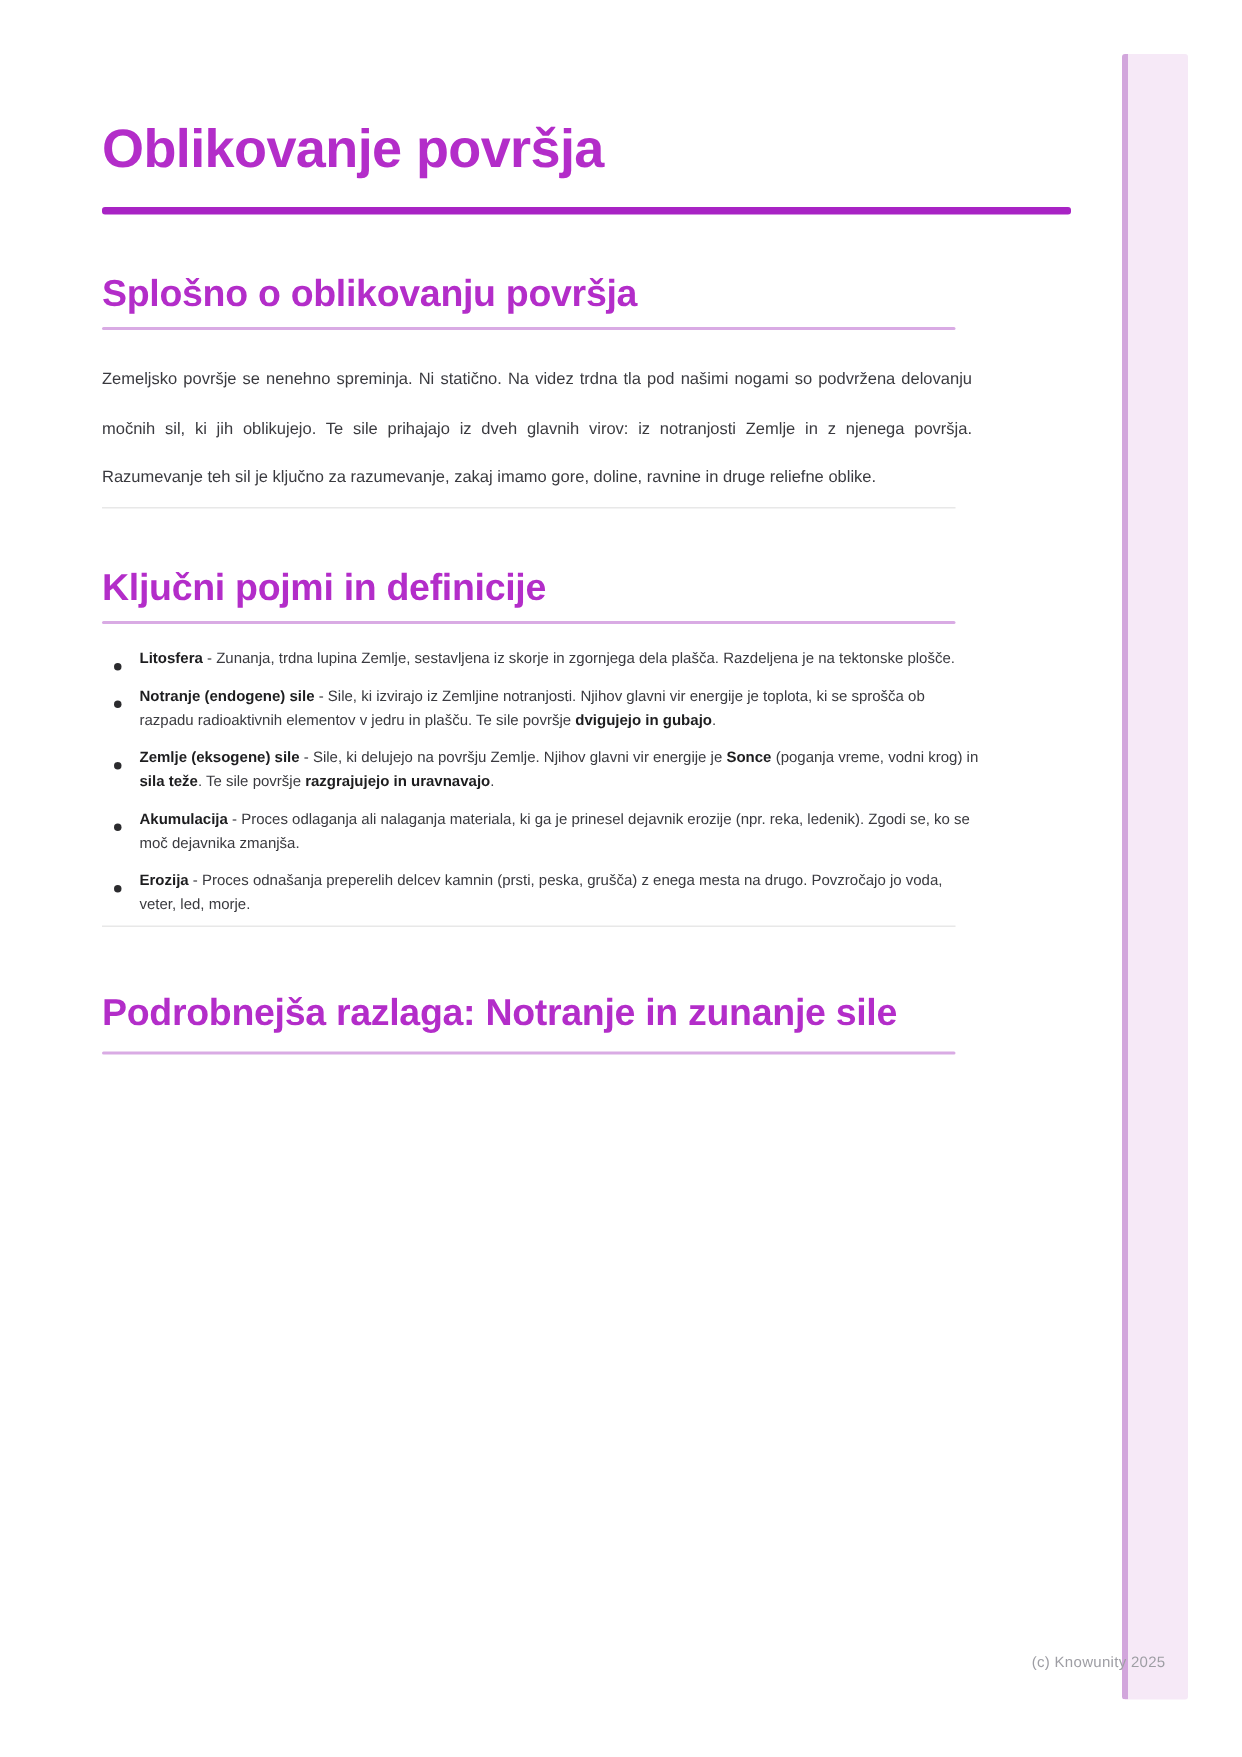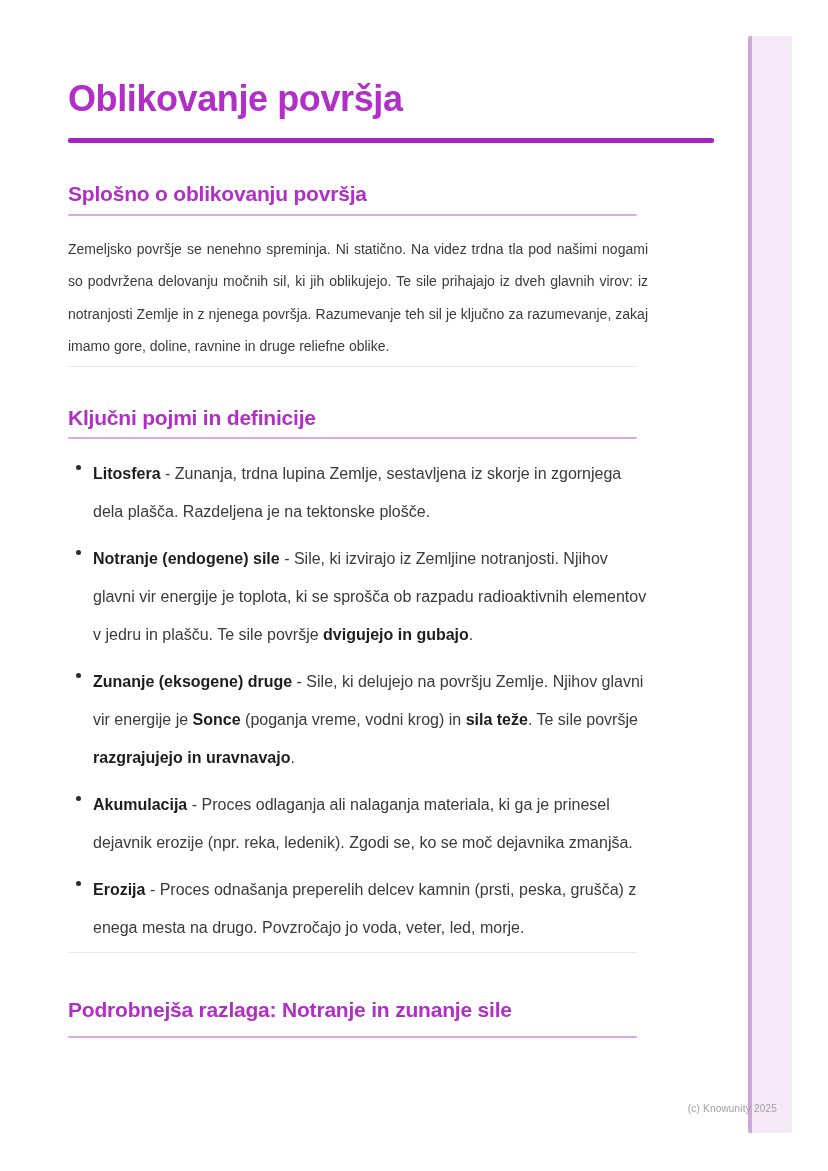--- a/index.html
+++ b/index.html
@@ -45,61 +45,61 @@
     letter-spacing:-0.4px;
     color:var(--heading);
     margin-bottom:18px;
   }
   .title-rule{
     width:646px;height:5px;
     background:var(--title-rule);
     border-radius:2px;
   }
   h2{
-    font-size:21px;
+    font-size:25px;
     line-height:1.2;
     font-weight:700;
     letter-spacing:-0.2px;
     color:var(--heading);
     margin-top:38px;
     width:575px;
   }
   h2.two-line{
     line-height:38px;
   }
   .thin-rule{
     width:569px;height:2px;
     background:var(--thin-underline);
     margin-top:7px;
     border-radius:1px;
   }
   p.lead{
     width:580px;
     margin-top:17px;
-    font-size:14px;
+    font-size:11px;
     line-height:32.5px;
     text-align:justify;
     color:var(--body-text);
   }
   .divider{
     width:569px;height:1px;
     background:var(--divider);
   }
   .divider.after-paragraph{margin-top:3px;}
   .divider.after-list{margin-top:5px;}
   ul.terms{
     list-style:none;
     margin-top:16px;
     width:585px;
   }
   ul.terms li{
     position:relative;
     padding-left:25px;
-    font-size:16px;
-    line-height:38px;
+    font-size:10px;
+    line-height:16px;
     color:var(--body-text);
   }
   ul.terms li + li{margin-top:9px;}
   ul.terms li::before{
     content:"";
     position:absolute;
     left:8px;top:10.5px;
     width:5px;height:5px;
     border-radius:50%;
     background:#2b2b2e;
@@ -137,21 +137,21 @@
     <p class="lead">Zemeljsko površje se nenehno spreminja. Ni statično. Na videz trdna tla pod našimi nogami so podvržena delovanju močnih sil, ki jih oblikujejo. Te sile prihajajo iz dveh glavnih virov: iz notranjosti Zemlje in z njenega površja. Razumevanje teh sil je ključno za razumevanje, zakaj imamo gore, doline, ravnine in druge reliefne oblike.</p>
 
     <div class="divider after-paragraph"></div>
 
     <h2>Ključni pojmi in definicije</h2>
     <div class="thin-rule"></div>
 
     <ul class="terms" id="terms-list">
         <li><strong>Litosfera</strong><span> - Zunanja, trdna lupina Zemlje, sestavljena iz skorje in zgornjega dela plašča. Razdeljena je na tektonske plošče.</span></li>
         <li><strong>Notranje (endogene) sile</strong><span> - Sile, ki izvirajo iz Zemljine notranjosti. Njihov glavni vir energije je toplota, ki se sprošča ob razpadu radioaktivnih elementov v jedru in plašču. Te sile površje </span><strong>dvigujejo in gubajo</strong><span>.</span></li>
-        <li><strong>Zunanje (eksogene) druge</strong><span> - Sile, ki delujejo na površju Zemlje. Njihov glavni vir energije je </span><strong>Sonce</strong><span> (poganja vreme, vodni krog) in </span><strong>sila teže</strong><span>. Te sile površje </span><strong>razgrajujejo in uravnavajo</strong><span>.</span></li>
+        <li><strong>Zemlje (eksogene) sile</strong><span> - Sile, ki delujejo na površju Zemlje. Njihov glavni vir energije je </span><strong>Sonce</strong><span> (poganja vreme, vodni krog) in </span><strong>sila teže</strong><span>. Te sile površje </span><strong>razgrajujejo in uravnavajo</strong><span>.</span></li>
         <li><strong>Akumulacija</strong><span> - Proces odlaganja ali nalaganja materiala, ki ga je prinesel dejavnik erozije (npr. reka, ledenik). Zgodi se, ko se moč dejavnika zmanjša.</span></li>
         <li><strong>Erozija</strong><span> - Proces odnašanja preperelih delcev kamnin (prsti, peska, grušča) z enega mesta na drugo. Povzročajo jo voda, veter, led, morje.</span></li>
       </ul>
 
     <div class="divider after-list"></div>
 
     <h2 class="two-line">Podrobnejša razlaga: Notranje in zunanje sile</h2>
     <div class="thin-rule"></div>
 
   </div>

